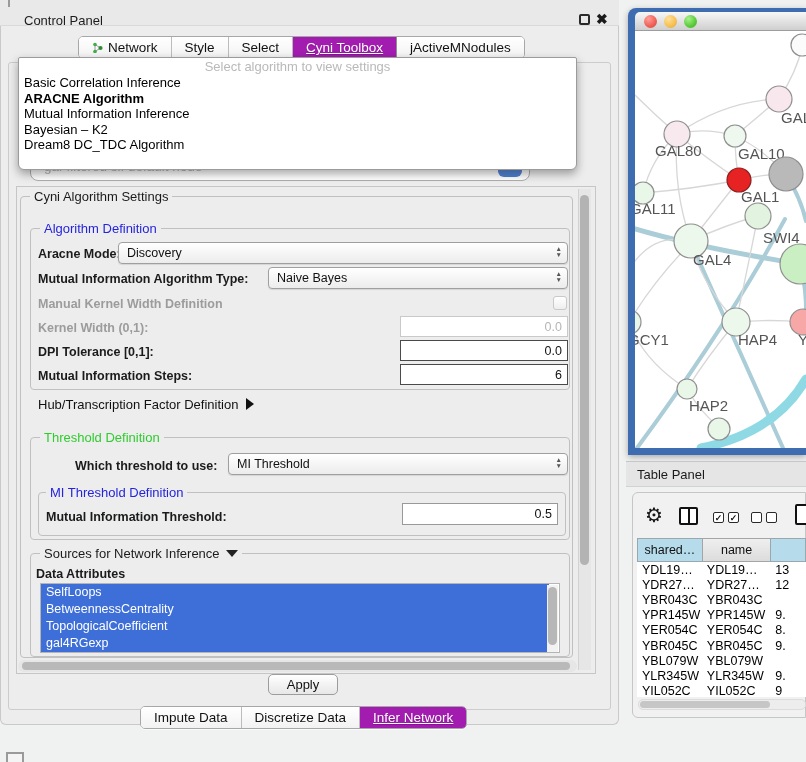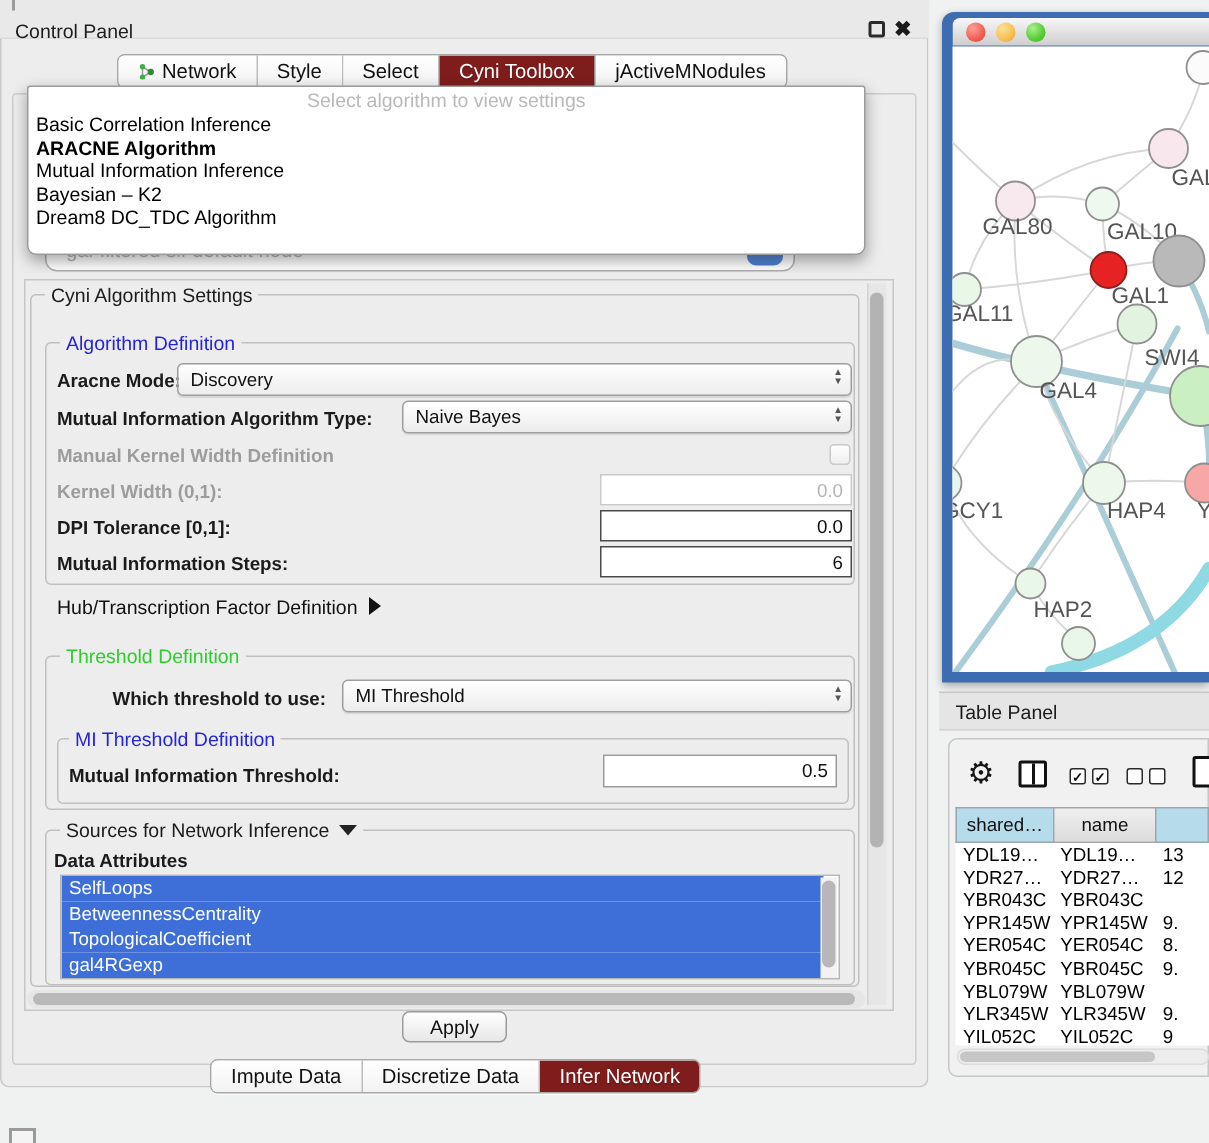--- a/index.html
+++ b/index.html
@@ -3,30 +3,30 @@
 <meta charset="utf-8">
 <style>
   html,body{margin:0;padding:0;background:#f0f1f1;}
   *{box-sizing:border-box;font-family:"Liberation Sans",sans-serif;}
   .screen{position:relative;width:806px;height:762px;overflow:hidden;background:#f0f1f1;}
   .abs{position:absolute;}
 
   
   .cp-window{left:0;top:8;width:619px;height:725px;background:#ededed;border:1px solid #c9c9c9;border-top:1px solid #d4d4d4;border-radius:0 0 6px 6px;}
   .cp-titlebar{left:0;top:8;width:619px;height:26px;background:#e9e9e9;border-bottom:1px solid #dadada;}
-  .cp-title{left:10px;top:13px;font-size:13px;color:#1c1c1c;}
+  .cp-title{left:24px;top:13px;font-size:13px;color:#1c1c1c;}
   .float-btn{left:579px;top:14px;width:11px;height:11px;border:2px solid #2a2a2a;border-radius:2px;cursor:pointer;}
   .close-btn{left:596px;top:11px;font-size:14px;font-weight:bold;color:#1a1a1a;cursor:pointer;}
   .notch{left:8px;top:0;width:2px;height:7px;background:#9a9a9a;}
 
   
   .segbar{display:flex;height:23px;border:1px solid #a7a7a7;border-radius:5px;background:#fdfdfd;overflow:hidden;box-shadow:0 1px 0 rgba(255,255,255,.7);}
   .seg{display:flex;align-items:center;gap:5px;padding:0 13px;font-size:13.5px;color:#111;border-right:1px solid #bcbcbc;background:linear-gradient(#ffffff,#f2f2f2);cursor:pointer;white-space:nowrap;}
   .seg:last-child{border-right:none;}
-  .seg.sel{background:#7f1d1d;color:#fff;border-right-color:#8f8f8f;text-shadow:0 1px 1px rgba(0,0,0,.2);}
+  .seg.sel{background:#a21caf;color:#fff;border-right-color:#8f8f8f;text-shadow:0 1px 1px rgba(0,0,0,.2);text-decoration:underline;}
   #top-tabs{left:78px;top:36px;}
   #bottom-tabs{left:140px;top:706px;z-index:12;}
 
   .content-panel{left:8px;top:62px;width:603px;height:648px;background:#ededed;border:1px solid #cccccc;border-radius:3px;}
 
   
   .popup{left:18px;top:57px;width:559px;height:113px;background:#fff;border:1px solid #9b9b9b;border-radius:2px 2px 6px 6px;z-index:50;box-shadow:0 4px 10px rgba(0,0,0,.35);padding-top:1px;}
   .dd-ph{height:16px;text-align:center;color:#b9b9b9;font-size:13px;line-height:16px;}
   .dd-item{height:15.6px;line-height:15.6px;padding-left:5px;font-size:13px;color:#000;cursor:pointer;}
   .dd-item.dd-sel{font-weight:bold;}

